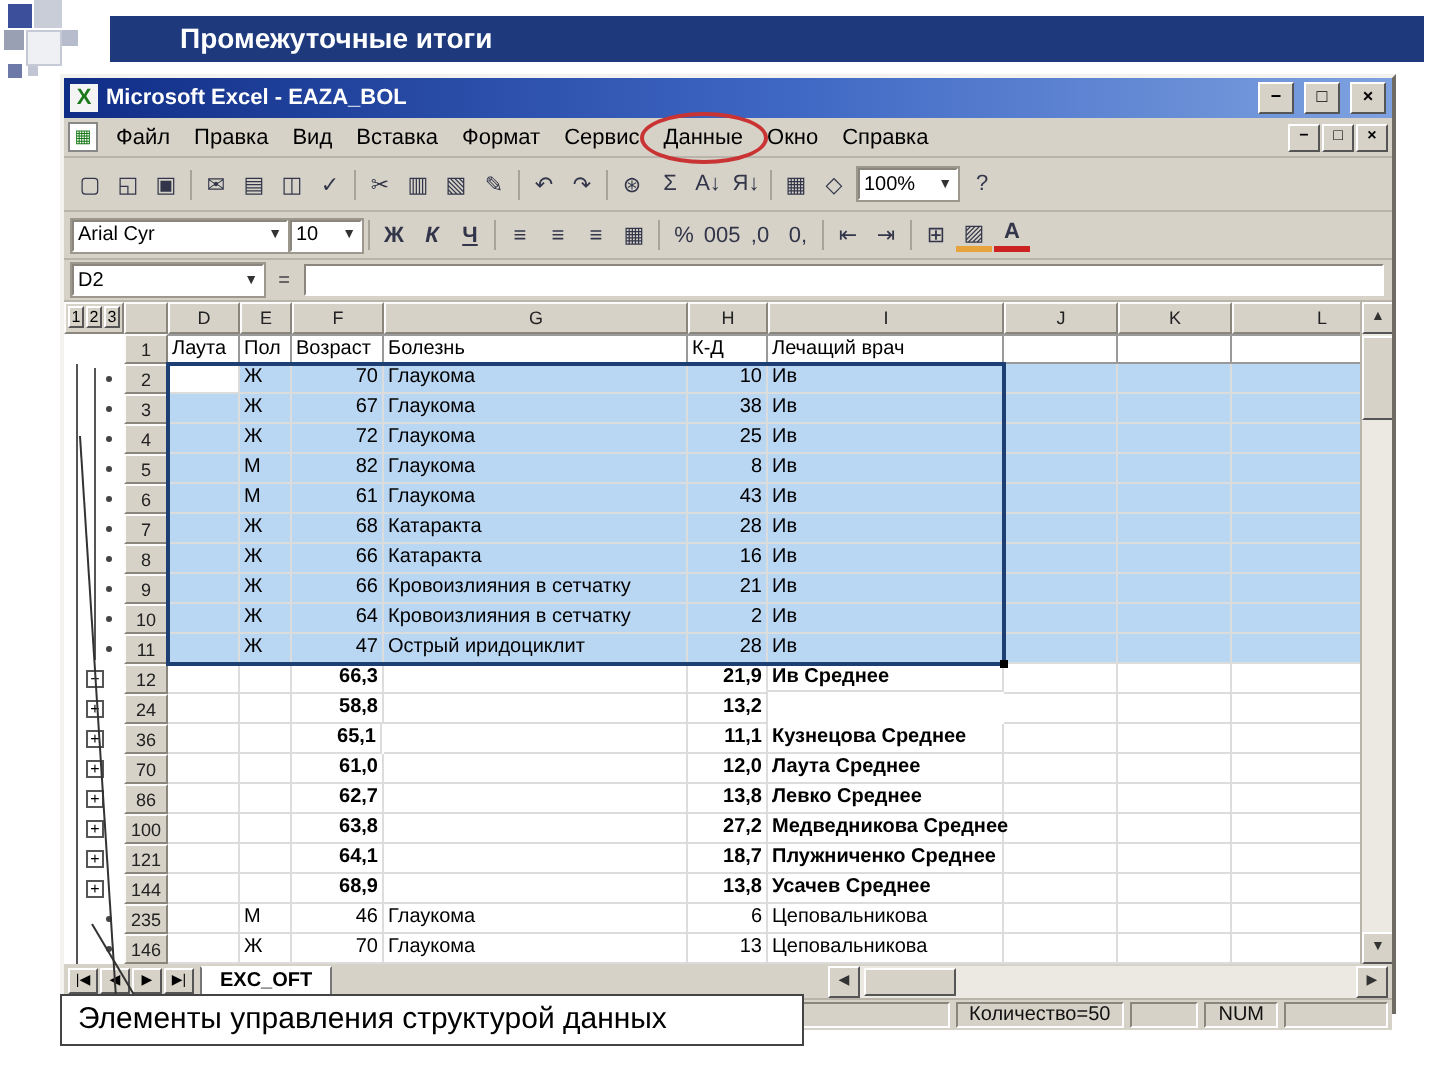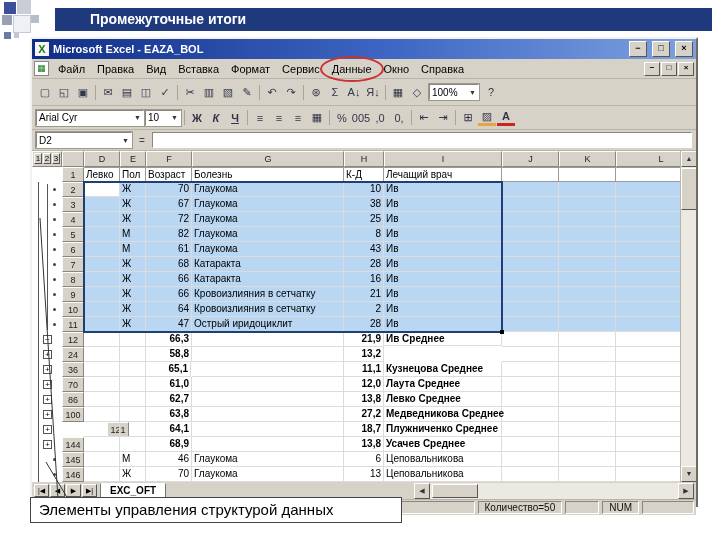--- a/index.html
+++ b/index.html
@@ -235,21 +235,21 @@
         <div class="hdrcell" style="left: 52px; top: 0px; width: 36px; height: 16px;">D</div>
         <div class="hdrcell" style="left: 88px; top: 0px; width: 26px; height: 16px;">E</div>
         <div class="hdrcell" style="left: 114px; top: 0px; width: 46px; height: 16px;">F</div>
         <div class="hdrcell" style="left: 160px; top: 0px; width: 152px; height: 16px;">G</div>
         <div class="hdrcell" style="left: 312px; top: 0px; width: 40px; height: 16px;">H</div>
         <div class="hdrcell" style="left: 352px; top: 0px; width: 118px; height: 16px;">I</div>
         <div class="hdrcell" style="left: 470px; top: 0px; width: 57px; height: 16px;">J</div>
         <div class="hdrcell" style="left: 527px; top: 0px; width: 57px; height: 16px;">K</div>
         <div class="hdrcell" style="left: 584px; top: 0px; width: 90px; height: 16px;">L</div>
         <div class="hdrcell" style="left: 30px; top: 16px; width: 22px; height: 15px;">1</div>
-        <div class="cell hrow" style="left: 52px; top: 16px; width: 36px; height: 15px;">Левко</div>
+        <div class="cell hrow" style="left: 52px; top: 16px; width: 36px; height: 15px;">Лаута</div>
         <div class="cell hrow" style="left: 88px; top: 16px; width: 26px; height: 15px;">Пол</div>
         <div class="cell hrow" style="left: 114px; top: 16px; width: 46px; height: 15px;">Возраст</div>
         <div class="cell hrow" style="left: 160px; top: 16px; width: 152px; height: 15px;">Болезнь</div>
         <div class="cell hrow" style="left: 312px; top: 16px; width: 40px; height: 15px;">К-Д</div>
         <div class="cell hrow" style="left: 352px; top: 16px; width: 118px; height: 15px;">Лечащий врач</div>
         <div class="cell hrow" style="left: 470px; top: 16px; width: 57px; height: 15px;"></div>
         <div class="cell hrow" style="left: 527px; top: 16px; width: 57px; height: 15px;"></div>
         <div class="cell hrow" style="left: 584px; top: 16px; width: 90px; height: 15px;"></div>
         <div class="hdrcell" style="left: 30px; top: 31px; width: 22px; height: 15px;">2</div>
         <div class="cell sel active" style="left: 52px; top: 31px; width: 36px; height: 15px;"></div>
@@ -419,21 +419,21 @@
         <div class="cell bsub" style="left: 52px; top: 256px; width: 36px; height: 15px;"></div>
         <div class="cell bsub" style="left: 88px; top: 256px; width: 26px; height: 15px;"></div>
         <div class="cell bsub num" style="left: 114px; top: 256px; width: 46px; height: 15px;">63,8</div>
         <div class="cell bsub" style="left: 160px; top: 256px; width: 152px; height: 15px;"></div>
         <div class="cell bsub num" style="left: 312px; top: 256px; width: 40px; height: 15px;">27,2</div>
         <div class="cell bsub" style="left: 352px; top: 256px; width: 118px; height: 15px;">Медведникова Среднее</div>
         <div class="cell bsub" style="left: 470px; top: 256px; width: 57px; height: 15px;"></div>
         <div class="cell bsub" style="left: 527px; top: 256px; width: 57px; height: 15px;"></div>
         <div class="cell bsub" style="left: 584px; top: 256px; width: 90px; height: 15px;"></div>
         <div class="olbox" style="left: 11px; top: 259px;">+</div>
-        <div class="hdrcell" style="left: 30px; top: 271px; width: 22px; height: 15px; margin-left: 45px;">121</div>
+        <div class="hdrcell" style="left: 30px; top: 271px; width: 22px; height: 15px;">121</div>
         <div class="cell bsub" style="left: 52px; top: 271px; width: 36px; height: 15px;"></div>
         <div class="cell bsub" style="left: 88px; top: 271px; width: 26px; height: 15px;"></div>
         <div class="cell bsub num" style="left: 114px; top: 271px; width: 46px; height: 15px;">64,1</div>
         <div class="cell bsub" style="left: 160px; top: 271px; width: 152px; height: 15px;"></div>
         <div class="cell bsub num" style="left: 312px; top: 271px; width: 40px; height: 15px;">18,7</div>
         <div class="cell bsub" style="left: 352px; top: 271px; width: 118px; height: 15px;">Плужниченко Среднее</div>
         <div class="cell bsub" style="left: 470px; top: 271px; width: 57px; height: 15px;"></div>
         <div class="cell bsub" style="left: 527px; top: 271px; width: 57px; height: 15px;"></div>
         <div class="cell bsub" style="left: 584px; top: 271px; width: 90px; height: 15px;"></div>
         <div class="olbox" style="left: 11px; top: 274px;">+</div>
@@ -441,21 +441,21 @@
         <div class="cell bsub" style="left: 52px; top: 286px; width: 36px; height: 15px;"></div>
         <div class="cell bsub" style="left: 88px; top: 286px; width: 26px; height: 15px;"></div>
         <div class="cell bsub num" style="left: 114px; top: 286px; width: 46px; height: 15px;">68,9</div>
         <div class="cell bsub" style="left: 160px; top: 286px; width: 152px; height: 15px;"></div>
         <div class="cell bsub num" style="left: 312px; top: 286px; width: 40px; height: 15px;">13,8</div>
         <div class="cell bsub" style="left: 352px; top: 286px; width: 118px; height: 15px;">Усачев Среднее</div>
         <div class="cell bsub" style="left: 470px; top: 286px; width: 57px; height: 15px;"></div>
         <div class="cell bsub" style="left: 527px; top: 286px; width: 57px; height: 15px;"></div>
         <div class="cell bsub" style="left: 584px; top: 286px; width: 90px; height: 15px;"></div>
         <div class="olbox" style="left: 11px; top: 289px;">+</div>
-        <div class="hdrcell" style="left: 30px; top: 301px; width: 22px; height: 15px;">145</div>
+        <div class="hdrcell" style="left: 30px; top: 301px; width: 22px; height: 15px;">235</div>
         <div class="cell" style="left: 52px; top: 301px; width: 36px; height: 15px;"></div>
         <div class="cell" style="left: 88px; top: 301px; width: 26px; height: 15px;">М</div>
         <div class="cell num" style="left: 114px; top: 301px; width: 46px; height: 15px;">46</div>
         <div class="cell" style="left: 160px; top: 301px; width: 152px; height: 15px;">Глаукома</div>
         <div class="cell num" style="left: 312px; top: 301px; width: 40px; height: 15px;">6</div>
         <div class="cell" style="left: 352px; top: 301px; width: 118px; height: 15px;">Цеповальникова</div>
         <div class="cell" style="left: 470px; top: 301px; width: 57px; height: 15px;"></div>
         <div class="cell" style="left: 527px; top: 301px; width: 57px; height: 15px;"></div>
         <div class="cell" style="left: 584px; top: 301px; width: 90px; height: 15px;"></div>
         <div class="oldot" style="left: 21px; top: 307px;"></div>

